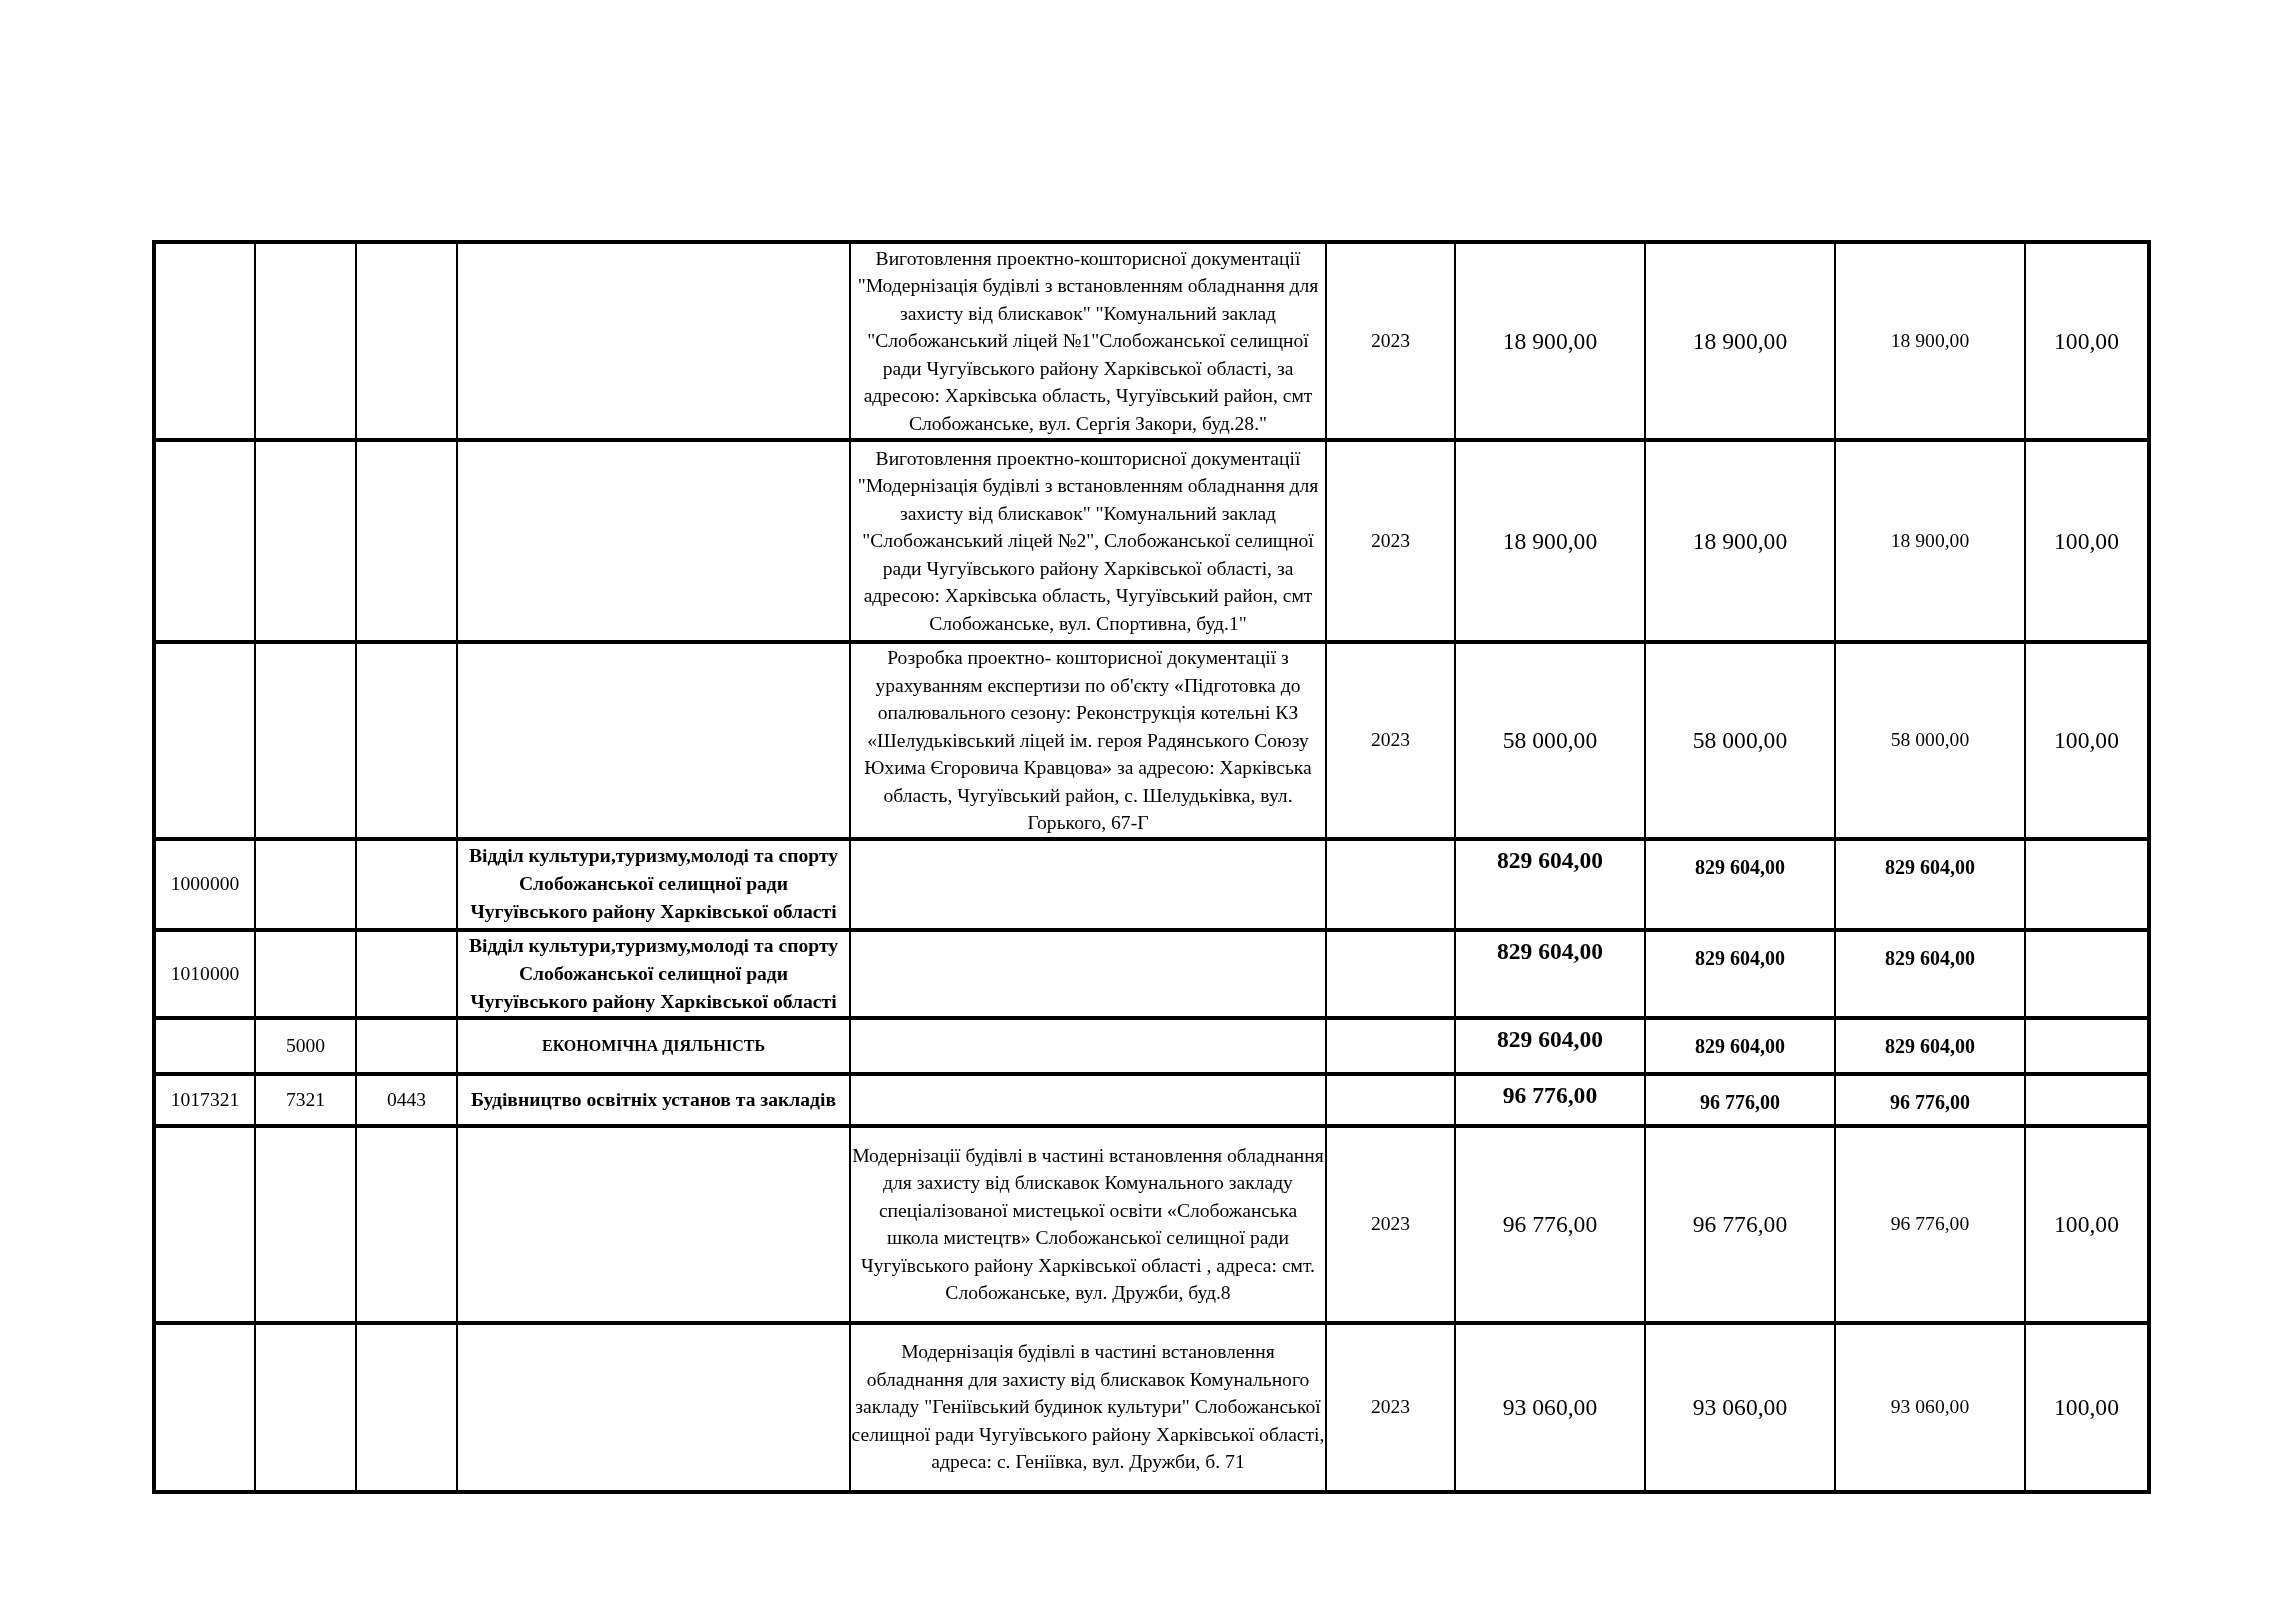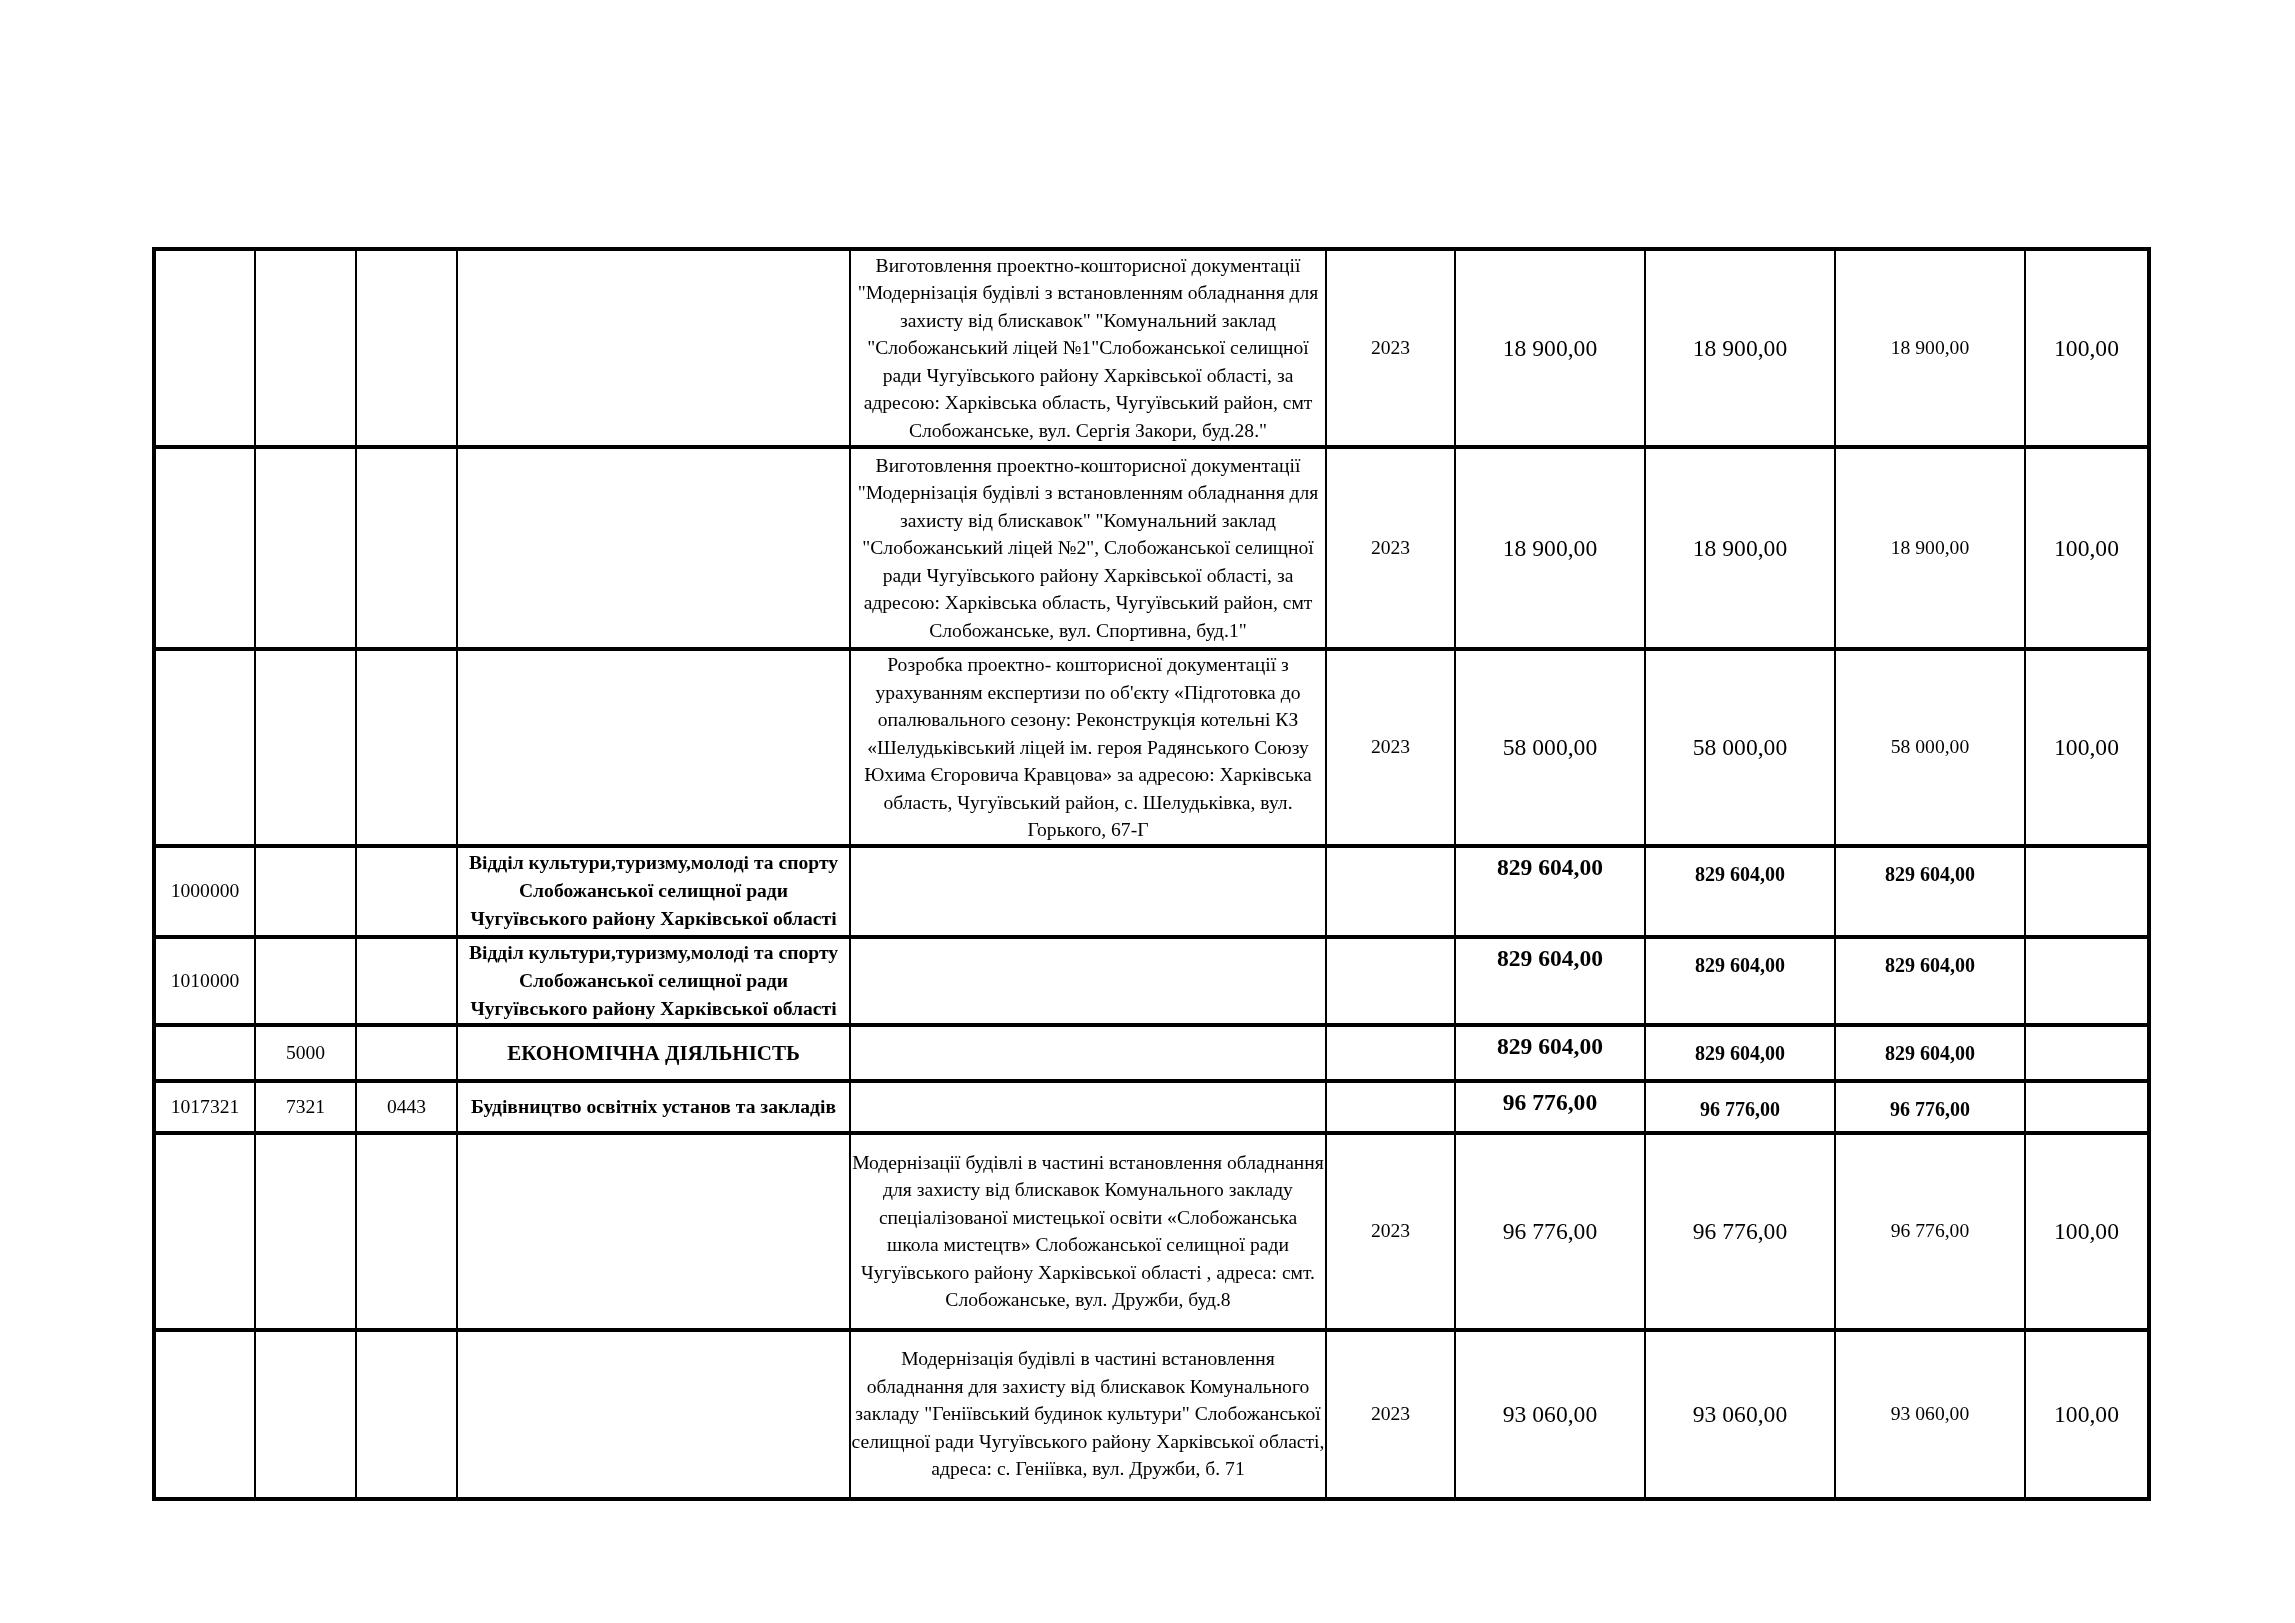--- a/index.html
+++ b/index.html
@@ -7,21 +7,21 @@
     position: relative;
     width: 2295px;
     height: 1623px;
     background: #ffffff;
     font-family: "Liberation Serif", "DejaVu Serif", serif;
     color: #000;
   }
   table.budget {
     position: absolute;
     left: 152px;
-    top: 247px;
+    top: 240px;
     width: 1995px;
     border-collapse: collapse;
     table-layout: fixed;
     border: 4.6px solid #000;
   }
   table.budget td {
     border: 2px solid #000;
     border-top-width: 4.6px;
     border-bottom-width: 4.6px;
     padding: 0;
@@ -35,21 +35,21 @@
   
   td.name {
     font-weight: bold;
     font-size: 19px;
     line-height: 28px;
     text-align: left;
     vertical-align: top;
     padding: 2px 2.6px 0 5.2px;
     font-family: Liberation Serif, serif;
   }
-  tr.r-caps td.name { font-size: 21px; }
+  tr.r-caps td.name { font-size: 16px; }
   
   td.desc {
     font-size: 19px;
     line-height: 27.5px;
     text-align: left;
     vertical-align: top;
     padding: 3.9px 5.2px 0 6.5px;
   }
   
   td.year { font-size: 19.6px; }

